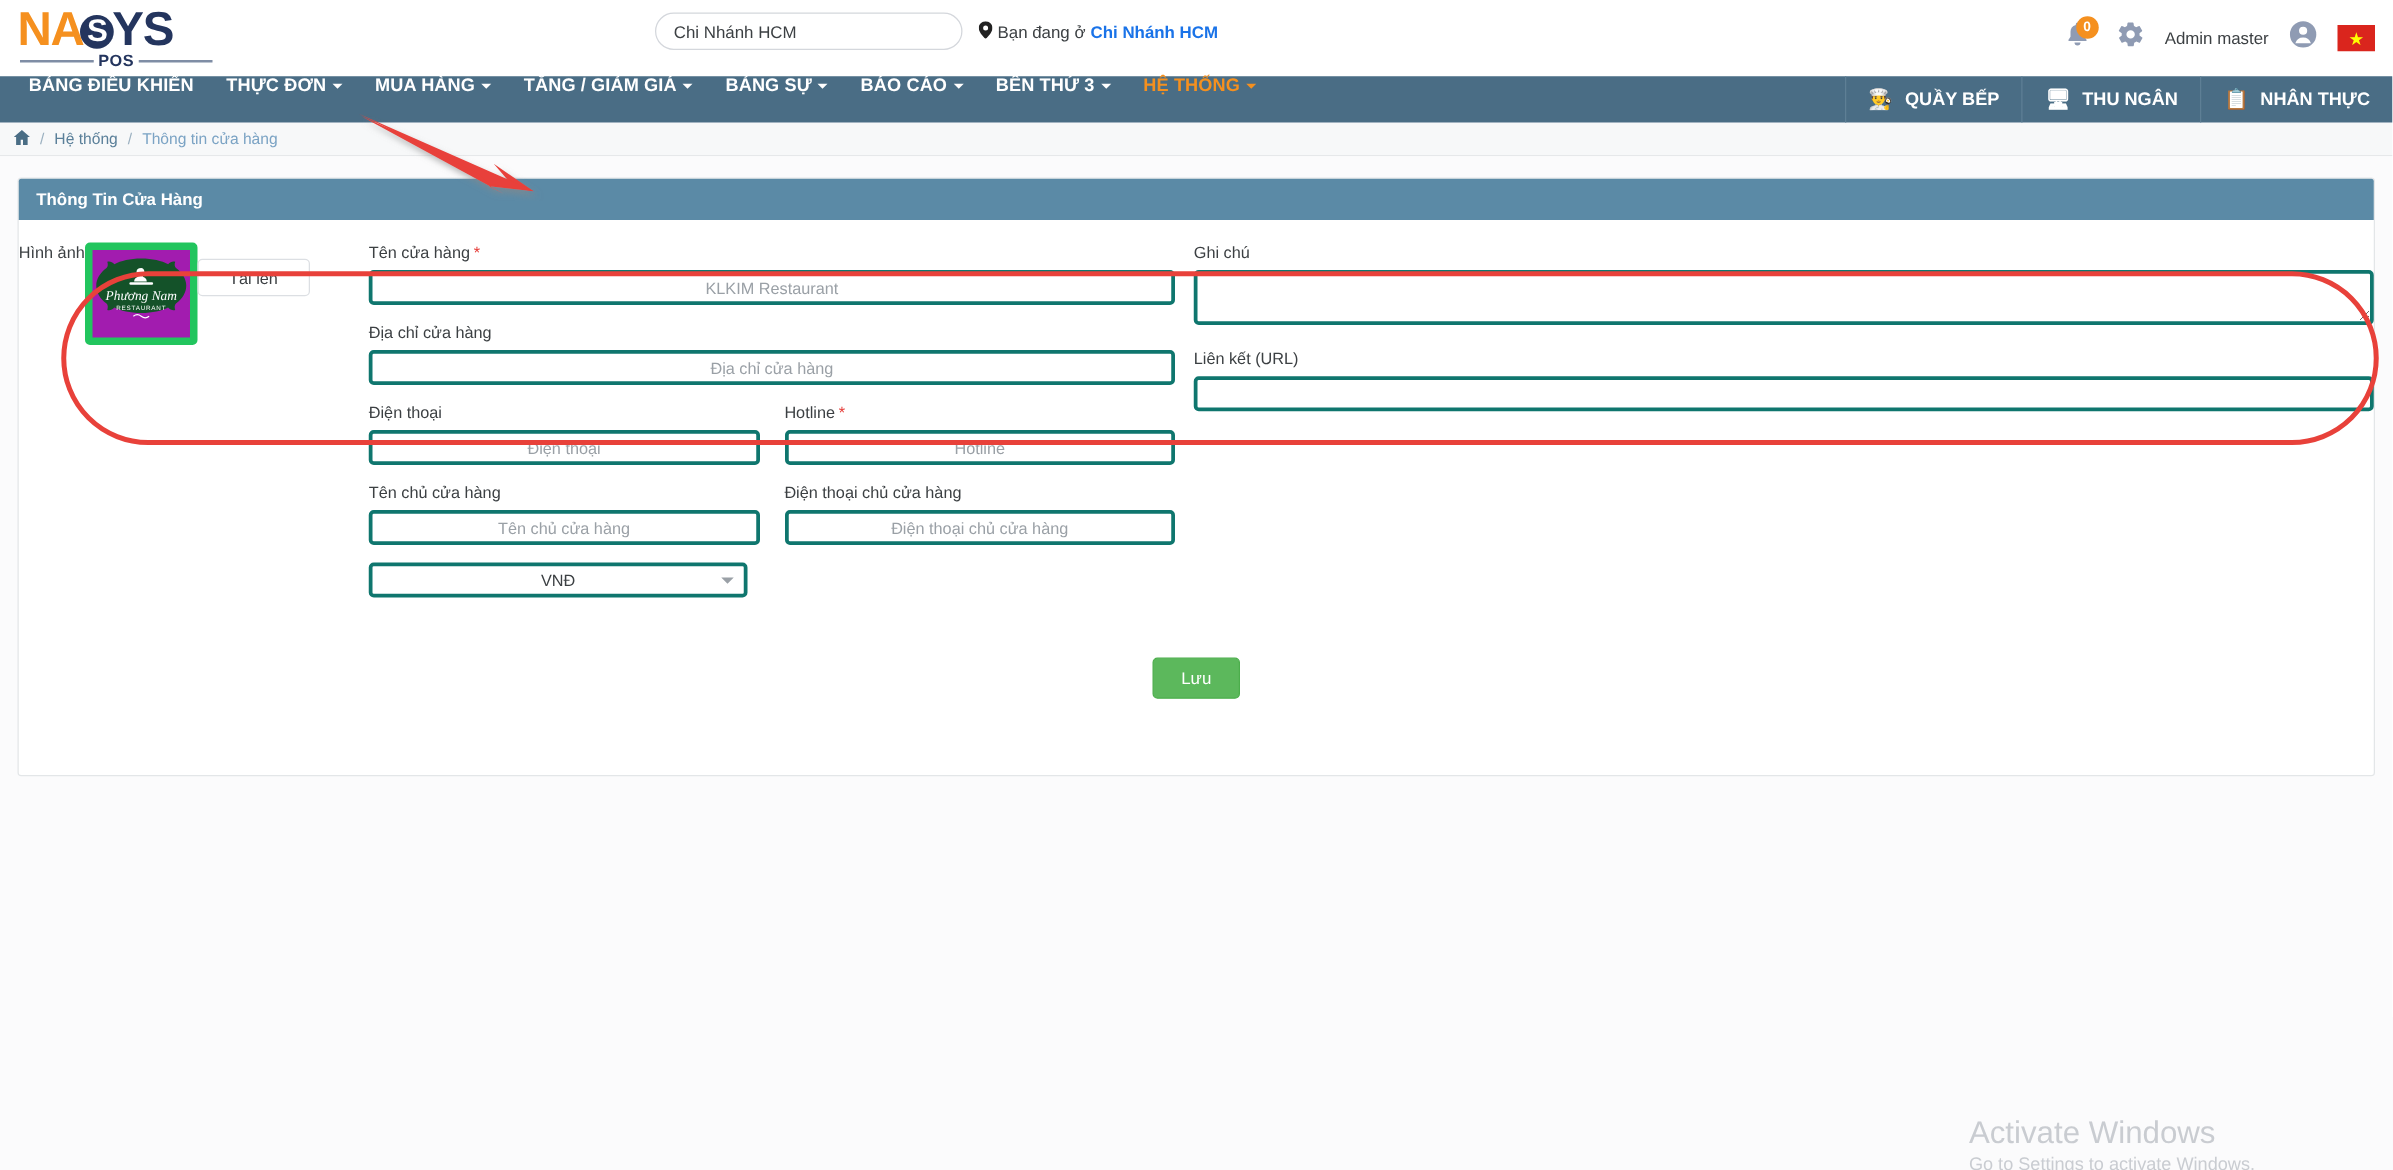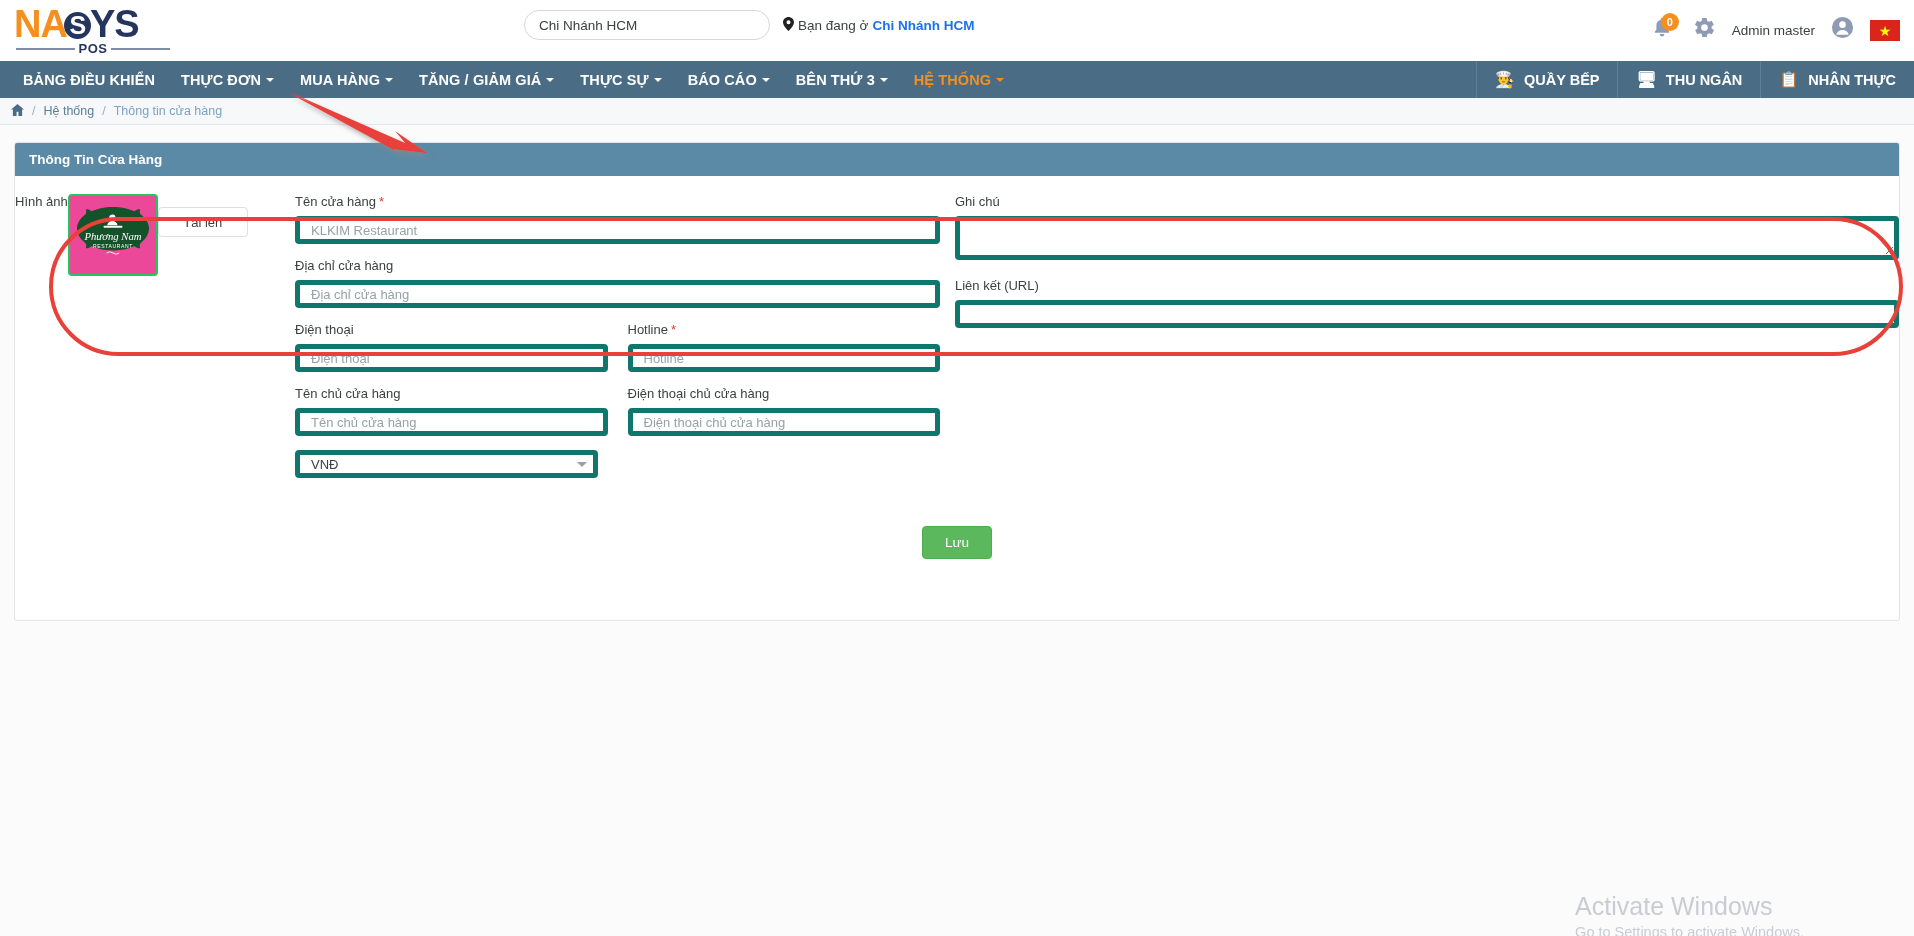--- a/index.html
+++ b/index.html
@@ -118,21 +118,21 @@
   }
 
   
   .navbar {
     height: 37px;
     background: #4A6D85;
     display: flex;
     align-items: stretch;
     position: relative;
   }
-  .nav-items { display: flex; align-items: center; padding-left: 10px; }
+  .nav-items { display: flex; align-items: flex-start; padding-left: 10px; }
   .nav-item {
     display: flex; align-items: center;
     padding: 0 13px;
     color: #ffffff;
     font-size: 14.5px;
     font-weight: bold;
     white-space: nowrap;
     letter-spacing: 0.1px;
   }
   .nav-item.active { color: #F5901F; }
@@ -232,24 +232,24 @@
     flex-direction: row;
     align-items: flex-start;
   }
   .img-label {
     font-size: 13px;
     color: #3c4043;
     margin-bottom: 10px;
   }
   .img-box {
     width: 90px; height: 82px;
-    border: 2px solid #22c55e;
+    border: 6px solid #22c55e;
     border-radius: 4px;
     display: flex; align-items: center; justify-content: center;
-    background: #ec4899;
+    background: #a21caf;
   }
   .upload-btn {
     margin-top: 13px;
     width: 90px; height: 30px;
     border: 1px solid #dcdfe3;
     border-radius: 4px;
     background: #fff;
     font-size: 13px;
     color: #3c4043;
     display: flex; align-items: center; justify-content: center;
@@ -263,28 +263,29 @@
   .fld-label {
     font-size: 13px;
     color: #3c4043;
     margin-bottom: 7px;
     display: block;
   }
   .req { color: #e53935; margin-left: 3px; }
   .inp {
     width: 100%;
     height: 28px;
-    border: 5px solid #0f766e;
+    border: 3px solid #0f766e;
     border-radius: 4px;
     background: #fff;
     font-size: 13px;
     color: #3c4043;
     padding: 0 11px;
     font-family: "Liberation Sans", sans-serif;
     outline: none;
+    text-align: center;
   }
   .inp::placeholder { color: #9aa0a6; }
   .inp.tall { height: 44px; }
   .row2 { display: flex; gap: 20px; }
   .row2 > div { flex: 1; }
 
   .select-wrap { position: relative; width: 303px; }
   .select-caret {
     position: absolute; right: 11px; top: 12px;
     width: 0; height: 0;
@@ -397,21 +398,21 @@
       </div>
     <div class="nav-item">
         <span>MUA HÀNG</span>
         <span class="caret"></span>
       </div>
     <div class="nav-item">
         <span>TĂNG / GIẢM GIÁ</span>
         <span class="caret"></span>
       </div>
     <div class="nav-item">
-        <span>THỰC SỰ</span>
+        <span>BẢNG SỰ</span>
         <span class="caret"></span>
       </div>
     <div class="nav-item">
         <span>BÁO CÁO</span>
         <span class="caret"></span>
       </div>
     <div class="nav-item">
         <span>BÊN THỨ 3</span>
         <span class="caret"></span>
       </div>

